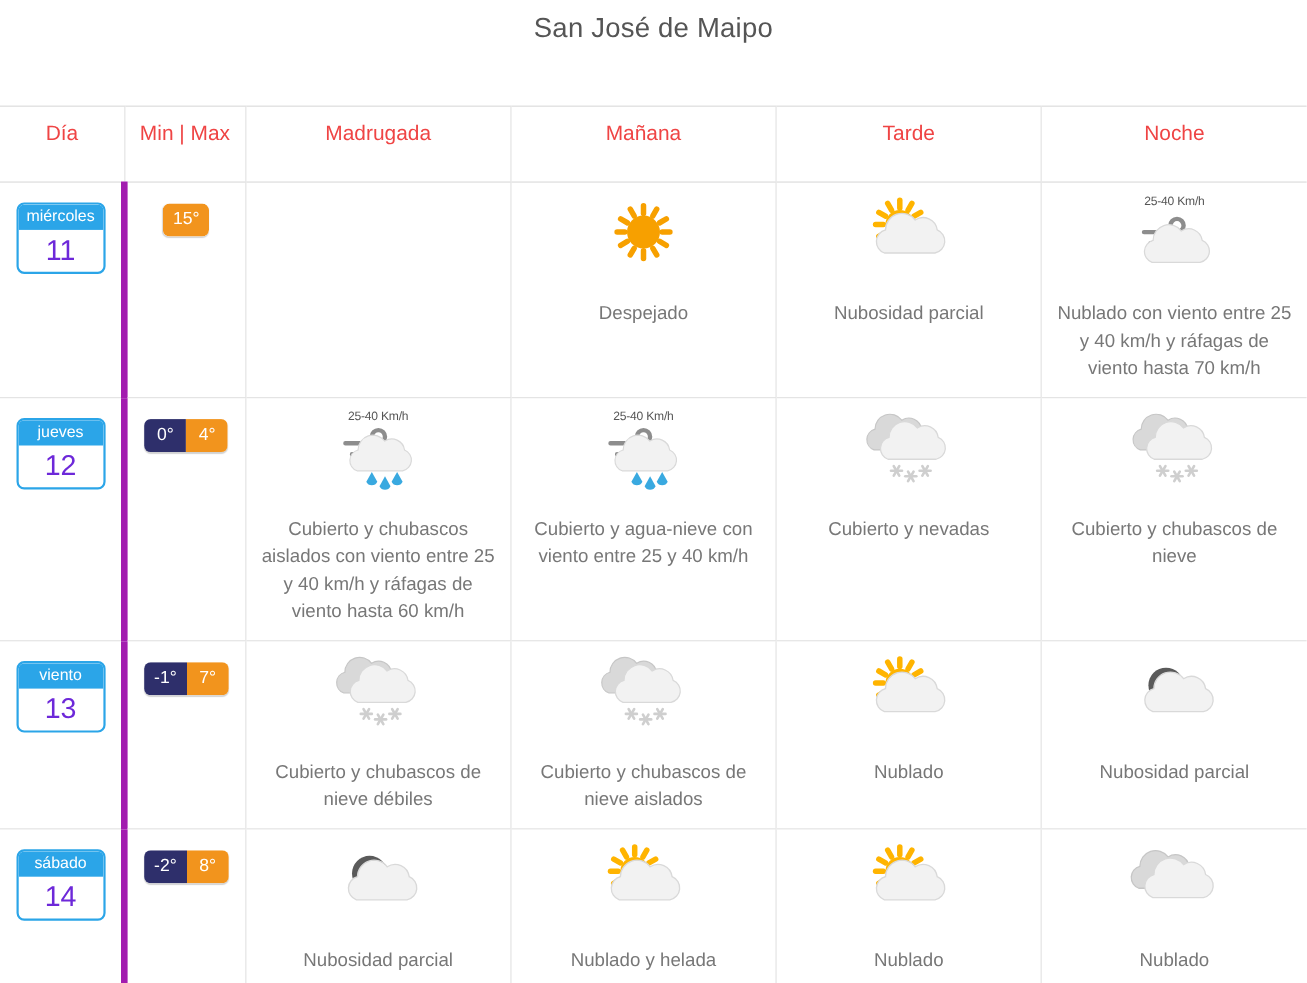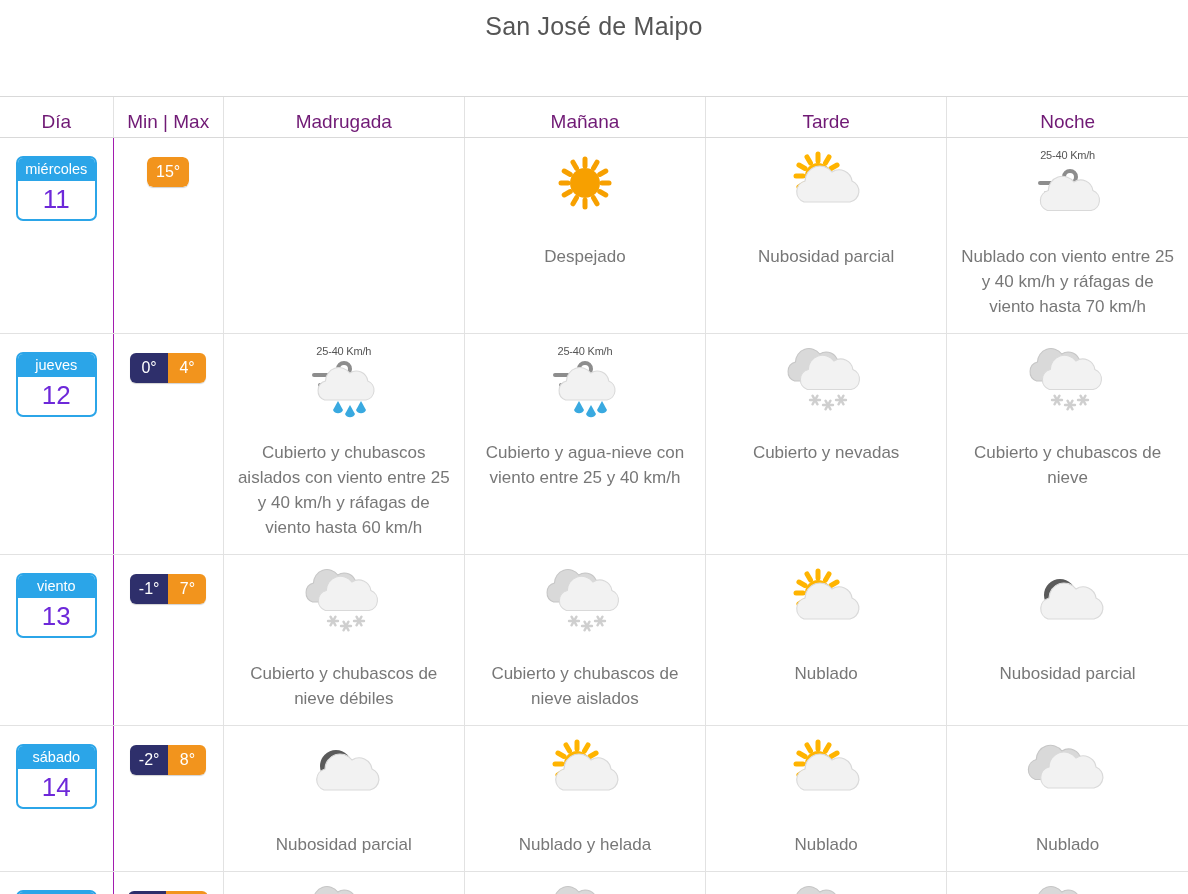--- a/index.html
+++ b/index.html
@@ -28,22 +28,22 @@
     margin-top: 55px;
     table-layout: fixed;
   }
   table.forecast col.c-day { width: 113px; }
   table.forecast col.c-mm  { width: 110px; }
   table.forecast col.c-per { width: 241px; }
 
   table.forecast thead th {
     font-weight: 400;
     font-size: 19px;
-    color: #701a75;
-    padding: 14px 0 4px 0;
+    color: #ef4444;
+    padding: 14px 0 32px 0;
     border-top: 1px solid #d9d9d9;
     border-bottom: 1px solid #d9d9d9;
     text-align: center;
     background: #fff;
   }
   table.forecast thead th.hsep { border-left: 1px solid #e2e2e2; margin-left: 32px; }
   table.forecast thead th.first { border-left: none; }
 
   table.forecast tbody td {
     border-bottom: 1px solid #e2e2e2;
@@ -51,21 +51,21 @@
     vertical-align: top;
     text-align: center;
     padding: 10px 8px 14px 8px;
     background: #fff;
   }
   table.forecast tbody td.day-cell,
   table.forecast tbody td.mm-cell {
     border-left: none;
     vertical-align: top;
   }
-  table.forecast tbody td.mm-cell { border-left: 1px solid #a21caf; }
+  table.forecast tbody td.mm-cell { border-left: 6px solid #a21caf; }
   table.forecast tbody td.per-cell { border-left: 1px solid #e2e2e2; }
 
   
   .day-badge {
     width: 81px;
     margin: 8px auto 0 auto;
     border: 2px solid #2ba5e8;
     border-radius: 7px;
     overflow: hidden;
     background: #fff;

